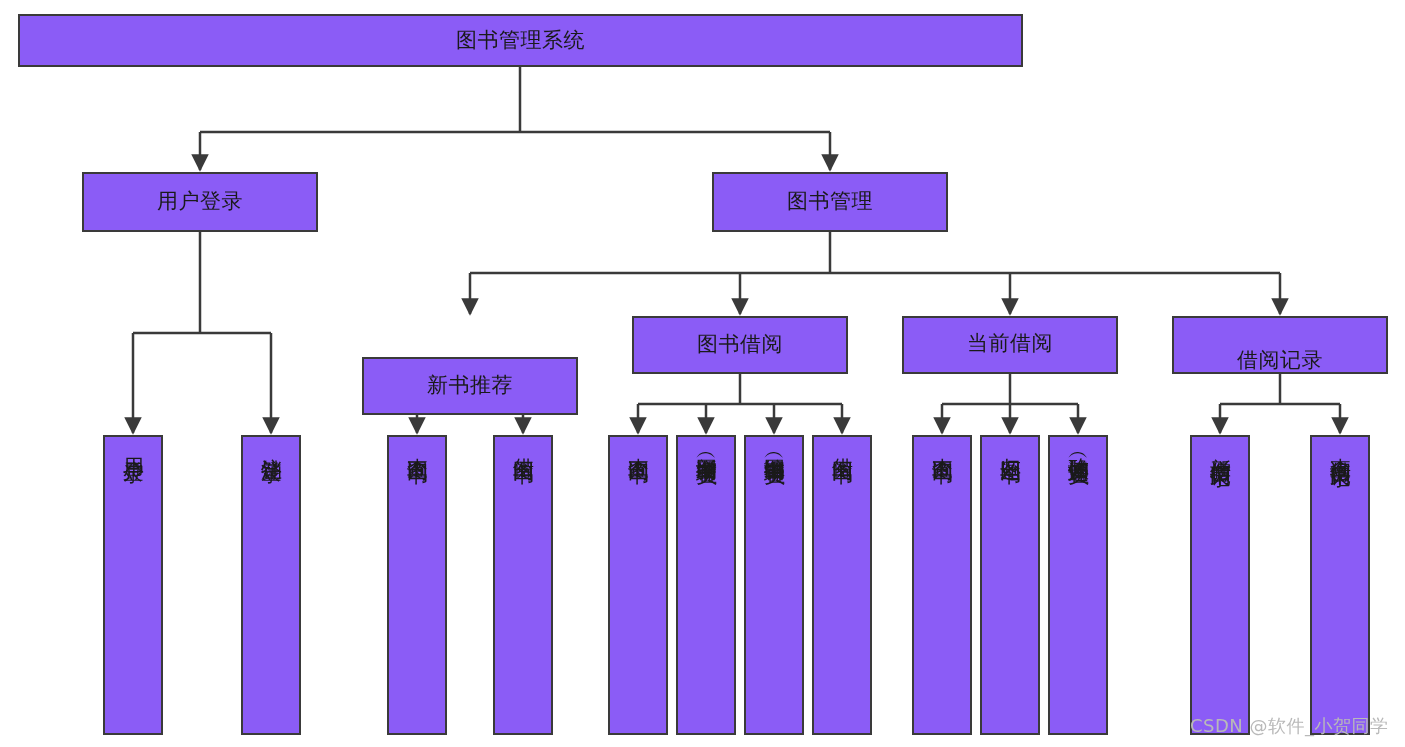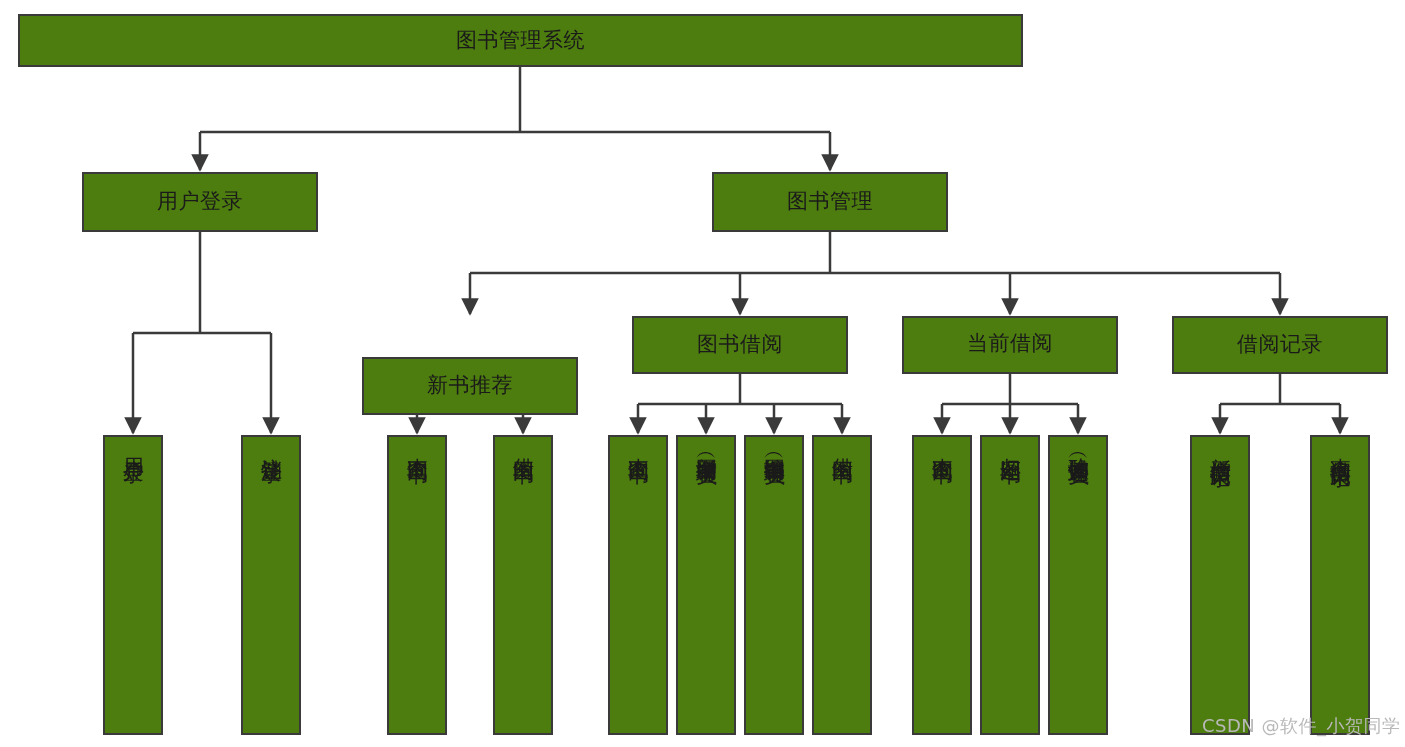--- a/index.html
+++ b/index.html
@@ -21,21 +21,21 @@
     position: absolute;
     left: 0;
     top: 0;
     width: 1405px;
     height: 747px;
   }
   .node {
     position: absolute;
     box-sizing: border-box;
     border: 2.5px solid #3a3a3a;
-    background: #4d7c0f;
+    background: #8b5cf6;
     display: flex;
     align-items: center;
     justify-content: center;
     color: #1a1a1a;
   }
   .node.horiz .label {
     font-size: 21px;
     line-height: 1.1;
     letter-spacing: 0.5px;
     white-space: nowrap;
@@ -56,21 +56,20 @@
   .node.vert.tall .label {
     letter-spacing: 1px;
   }
   .watermark {
     position: absolute;
     color: #b9b9b9;
     font-size: 18px;
     white-space: nowrap;
     letter-spacing: 0.5px;
     pointer-events: none;
-    padding-left: 12px;
   }
 </style>
 </head>
 <body>
 
 <div id="canvas">
 
   <svg class="edges" viewBox="0 0 1405 747" xmlns="http://www.w3.org/2000/svg">
     <defs>
       <marker id="arrow" viewBox="0 0 10 10" refX="9" refY="5" markerWidth="7" markerHeight="7" orient="auto-start-reverse">
@@ -135,21 +134,21 @@
 
   <div class="node horiz" style="left:362px; top:316px; width:216px; height:58px;margin-top:41px;">
     <span class="label">新书推荐</span>
   </div>
   <div class="node horiz" style="left:632px; top:316px; width:216px; height:58px;">
     <span class="label">图书借阅</span>
   </div>
   <div class="node horiz" style="left:902px; top:316px; width:216px; height:58px;font-family:Liberation Mono, monospace;">
     <span class="label">当前借阅</span>
   </div>
-  <div class="node horiz" style="left:1172px; top:316px; width:216px; height:58px;">
+  <div class="node horiz" style="left:1172px; top:316px; width:216px; height:58px;align-items:flex-end;">
     <span class="label">借阅记录</span>
   </div>
 
   <div class="node vert" style="left:103px; top:435px; width:60px; height:300px;">
     <span class="label">用户登录</span>
   </div>
   <div class="node vert" style="left:241px; top:435px; width:60px; height:300px;">
     <span class="label">注销登录</span>
   </div>
 

